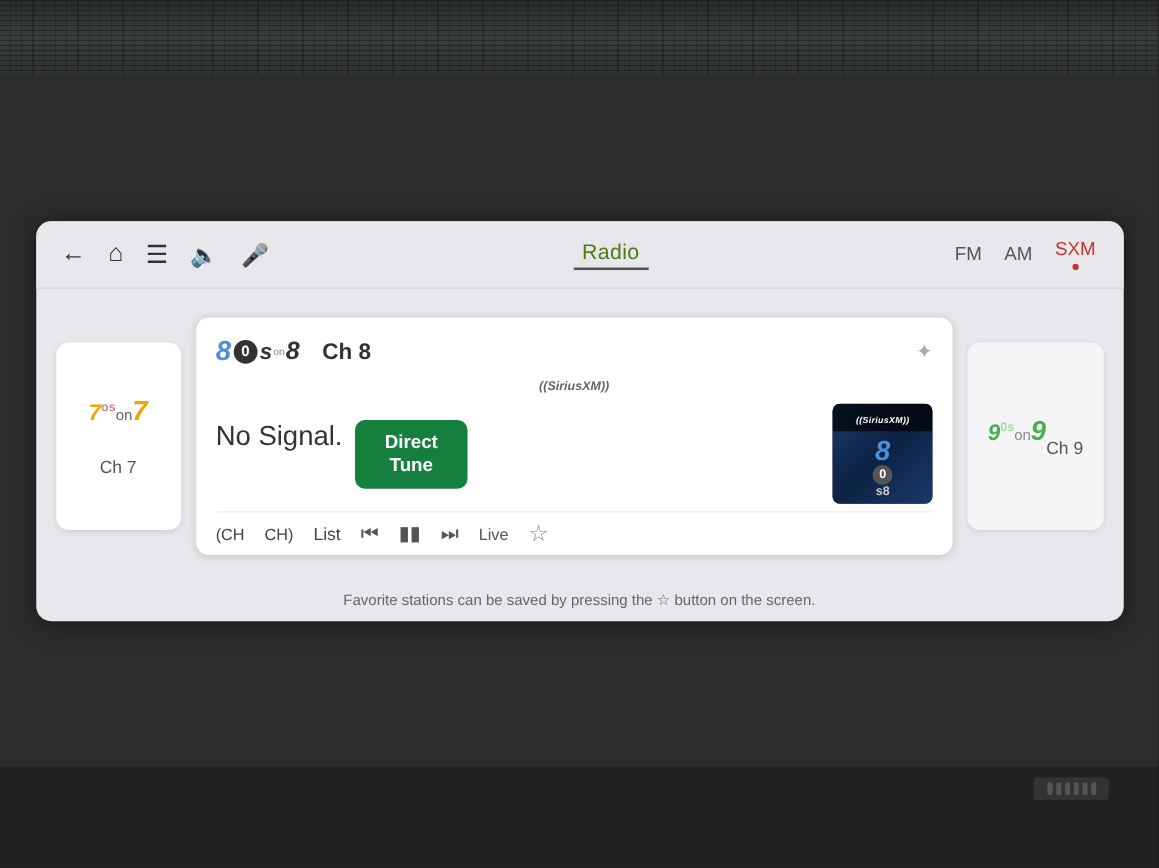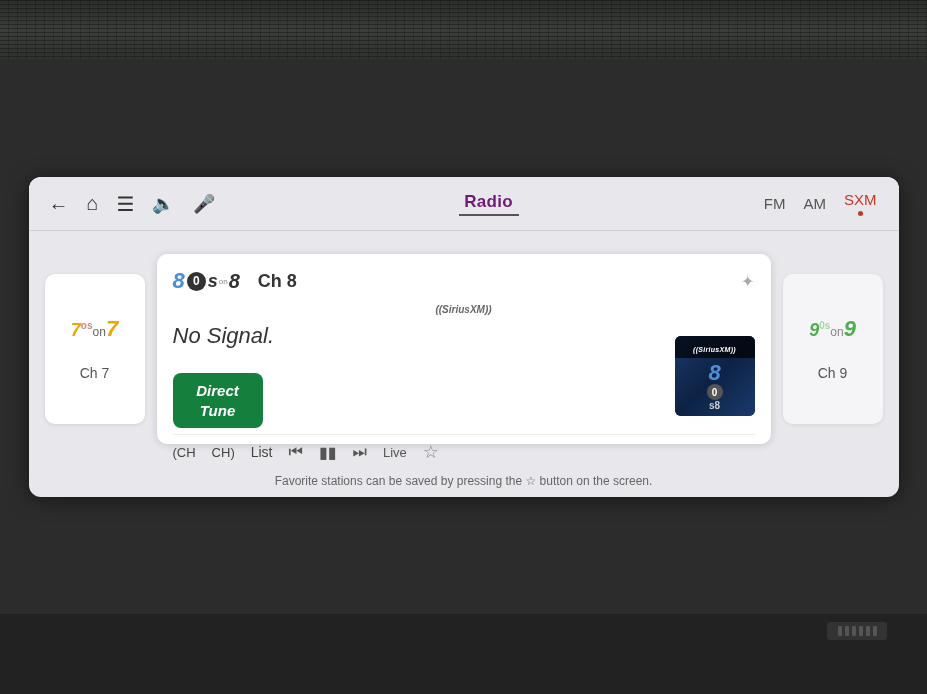--- a/index.html
+++ b/index.html
@@ -92,22 +92,22 @@
       justify-content: center;
     }
 
     .title-area {
       flex: 1;
       text-align: center;
     }
 
     .title-text {
       font-size: 17px;
-      font-weight: 700;
-      color: #701a75;
+      font-weight: 400;
+      color: #4d7c0f;
       letter-spacing: 0.3px;
     }
 
     .title-underline {
       width: 60px;
       height: 2px;
       background: #555;
       margin: 2px auto 0;
     }
 
@@ -205,23 +205,21 @@
     .center-body {
       display: flex;
       align-items: center;
       gap: 12px;
       flex: 1;
     }
 
     .no-signal-area {
       flex: 1;
       display: flex;
-      flex-direction: column;
-      gap: 24px;
-      font-style: italic;
+      gap: 10px;
     }
 
     .no-signal-text {
       font-size: 22px;
       font-weight: 500;
       color: #333;
     }
 
     .direct-tune-btn {
       background: #15803d;
@@ -300,21 +298,21 @@
       font-size: 16px;
       color: #555;
     }
 
     
     .side-card-right {
       background: #f5f5f7;
       border-radius: 10px;
       padding: 12px 16px;
       display: flex;
-      flex-direction: column;
+      flex-direction: row;
       align-items: center;
       justify-content: center;
       min-width: 100px;
       height: 150px;
       box-shadow: 0 1px 4px rgba(0,0,0,0.08);
       flex-shrink: 0;
     }
 
     
     .footer-area {

